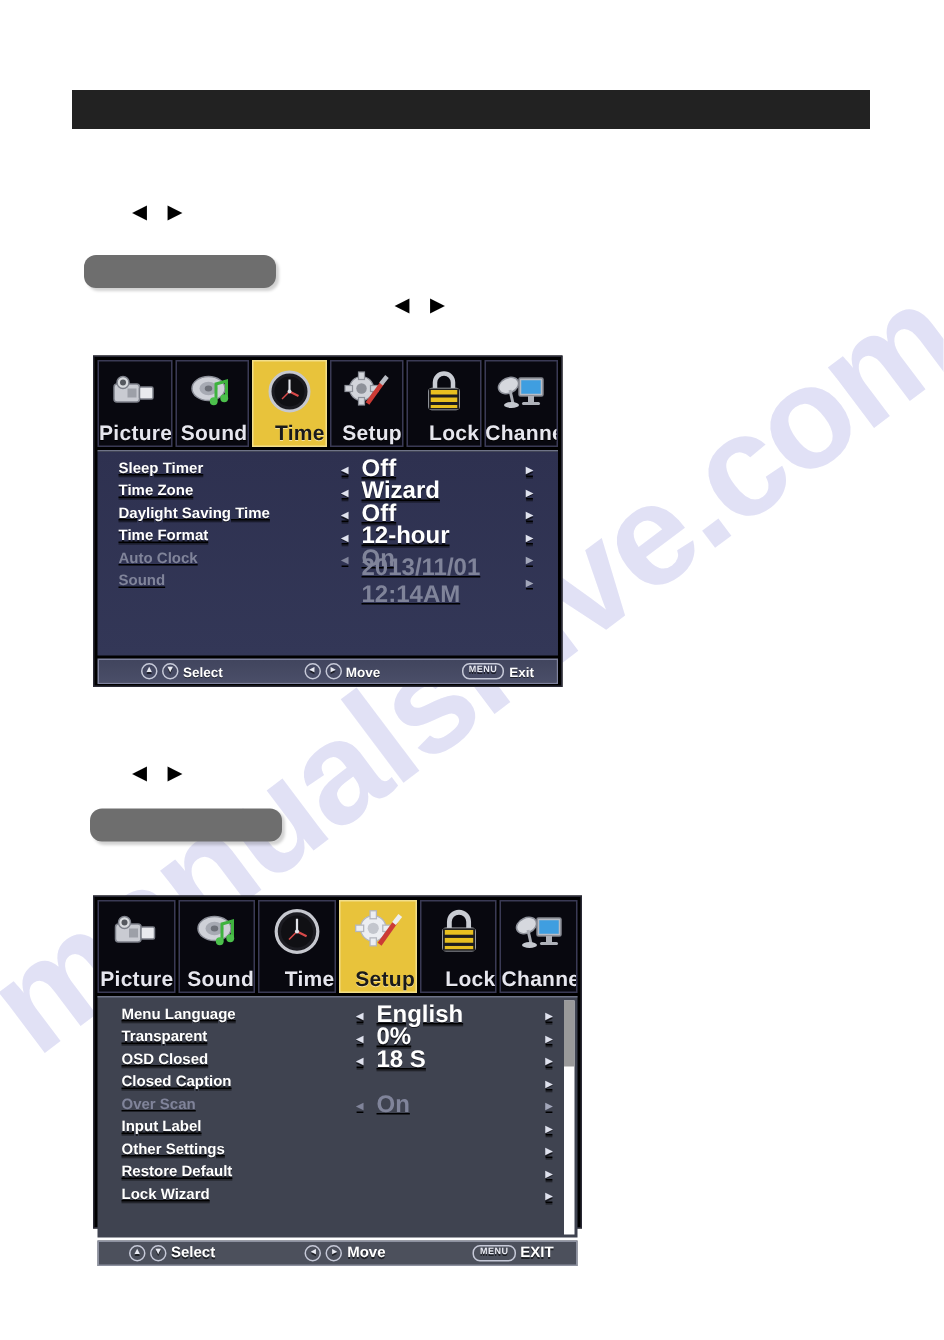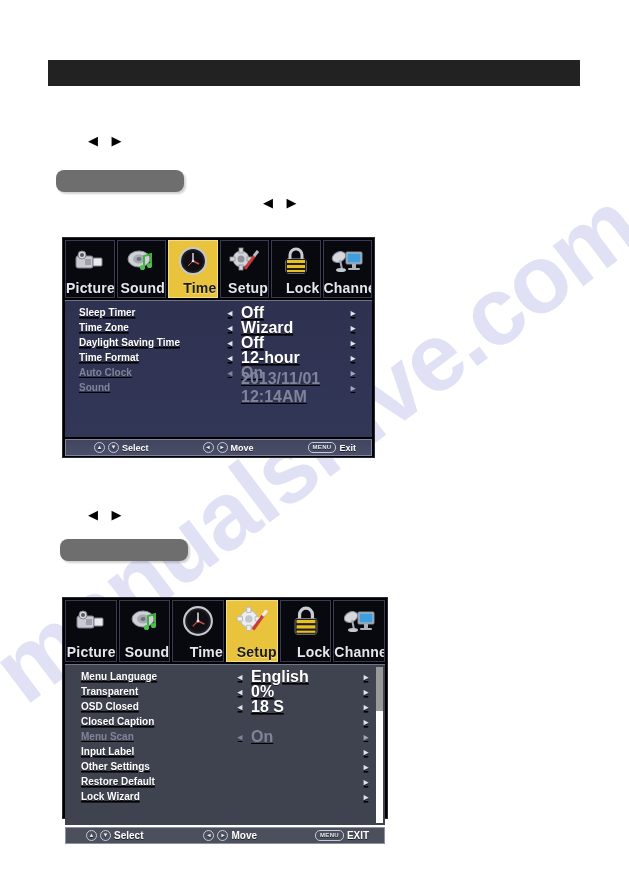--- a/index.html
+++ b/index.html
@@ -559,21 +559,21 @@
     </div>
 
     <div class="row">
       <span class="row-label">Closed Caption</span>
       <span class="row-left-arrow"></span>
       <span class="row-value"></span>
       <span class="row-right-arrow">▸</span>
     </div>
 
     <div class="row dim">
-      <span class="row-label">Menu Scan</span>
+      <span class="row-label">Over Scan</span>
       <span class="row-left-arrow">◂</span>
       <span class="row-value">On</span>
       <span class="row-right-arrow">▸</span>
     </div>
 
     <div class="row">
       <span class="row-label">Input Label</span>
       <span class="row-left-arrow"></span>
       <span class="row-value"></span>
       <span class="row-right-arrow">▸</span>

